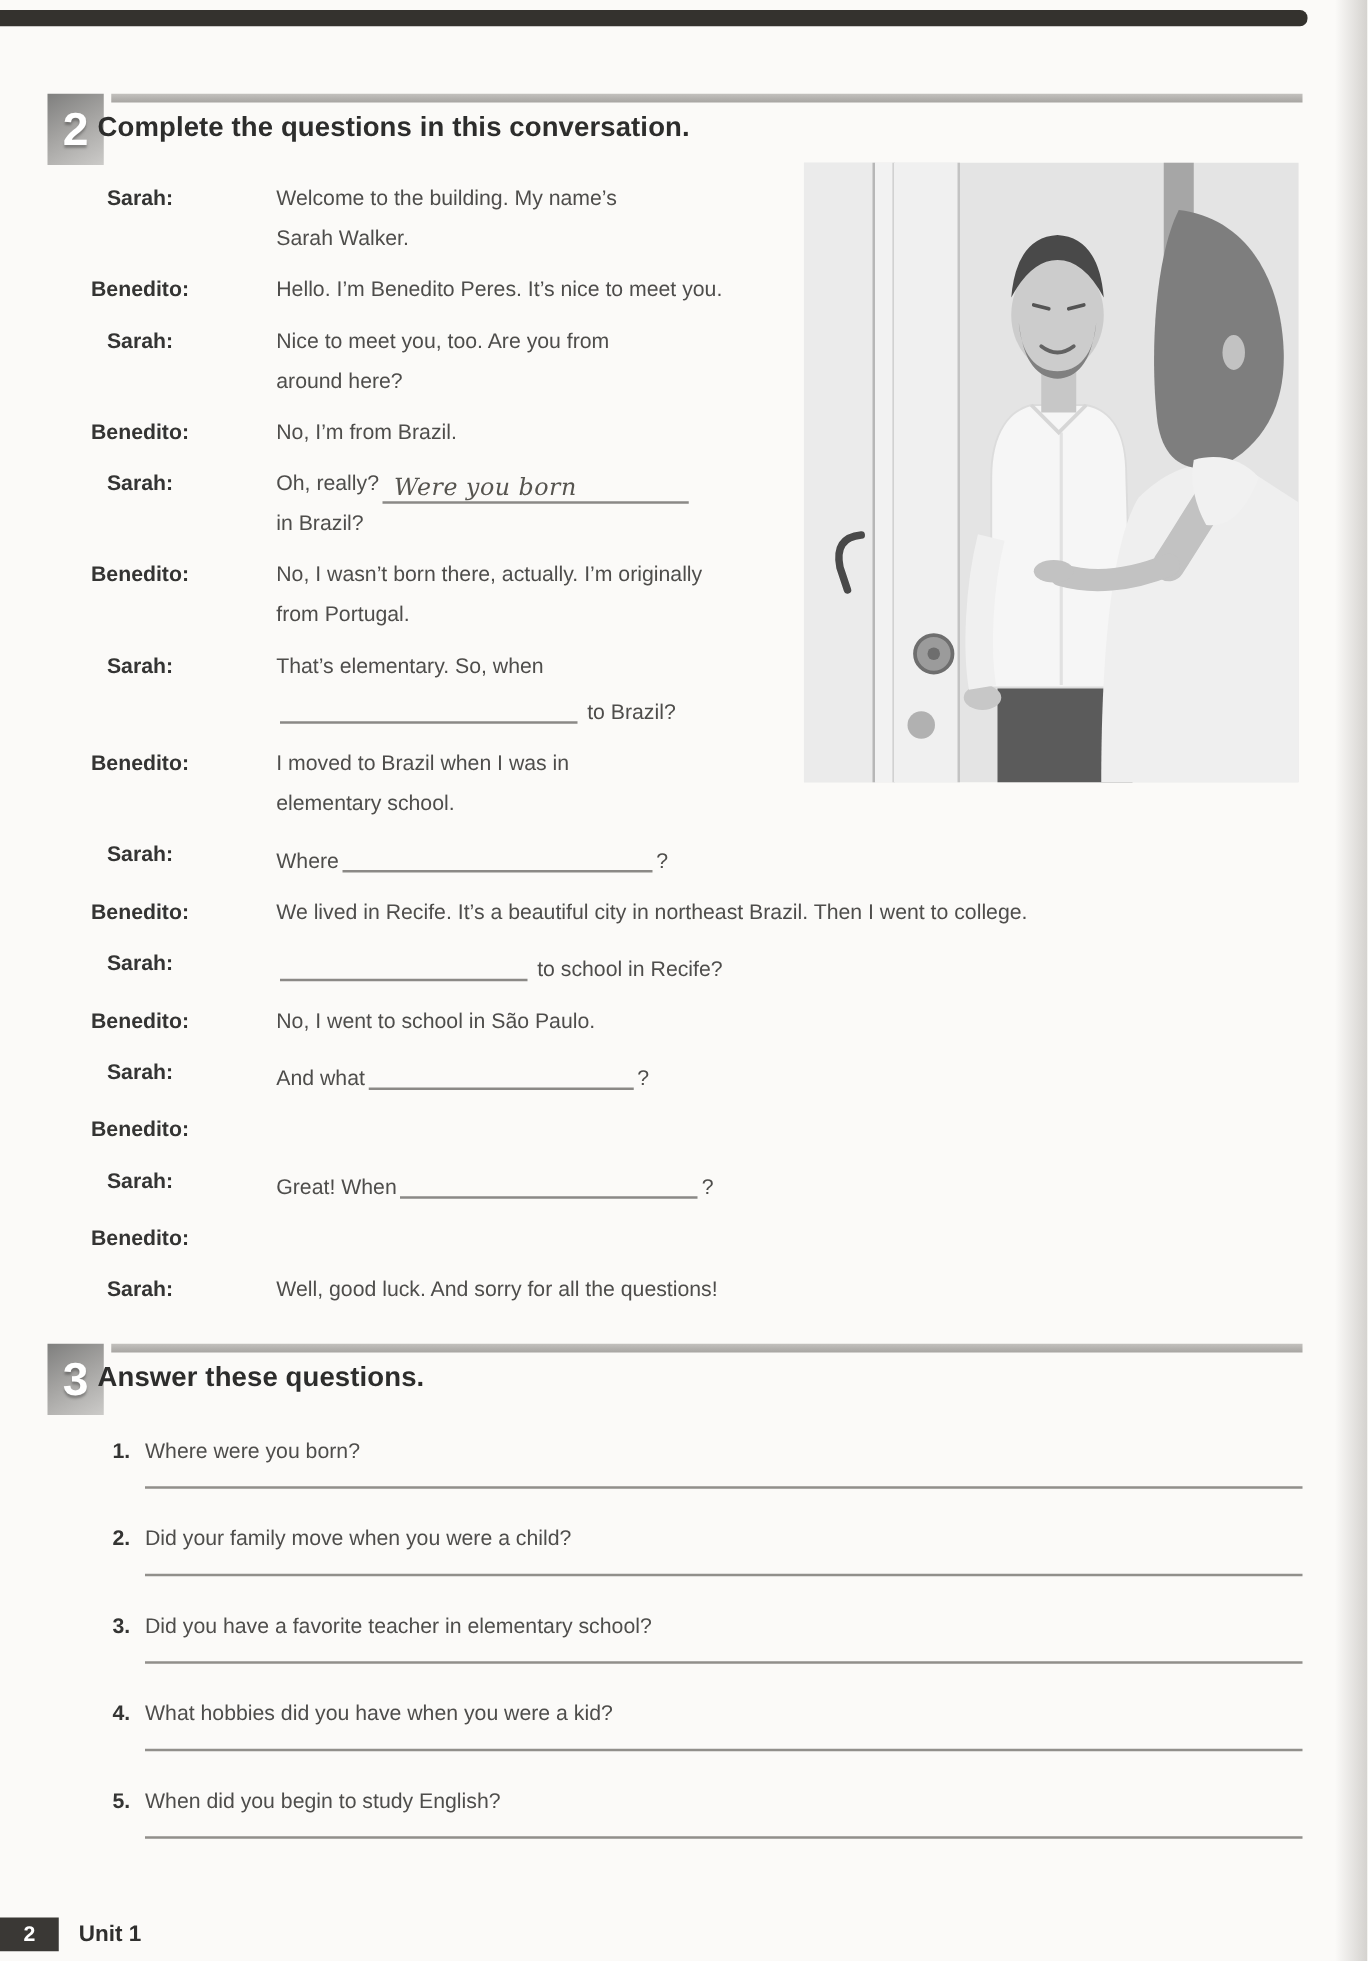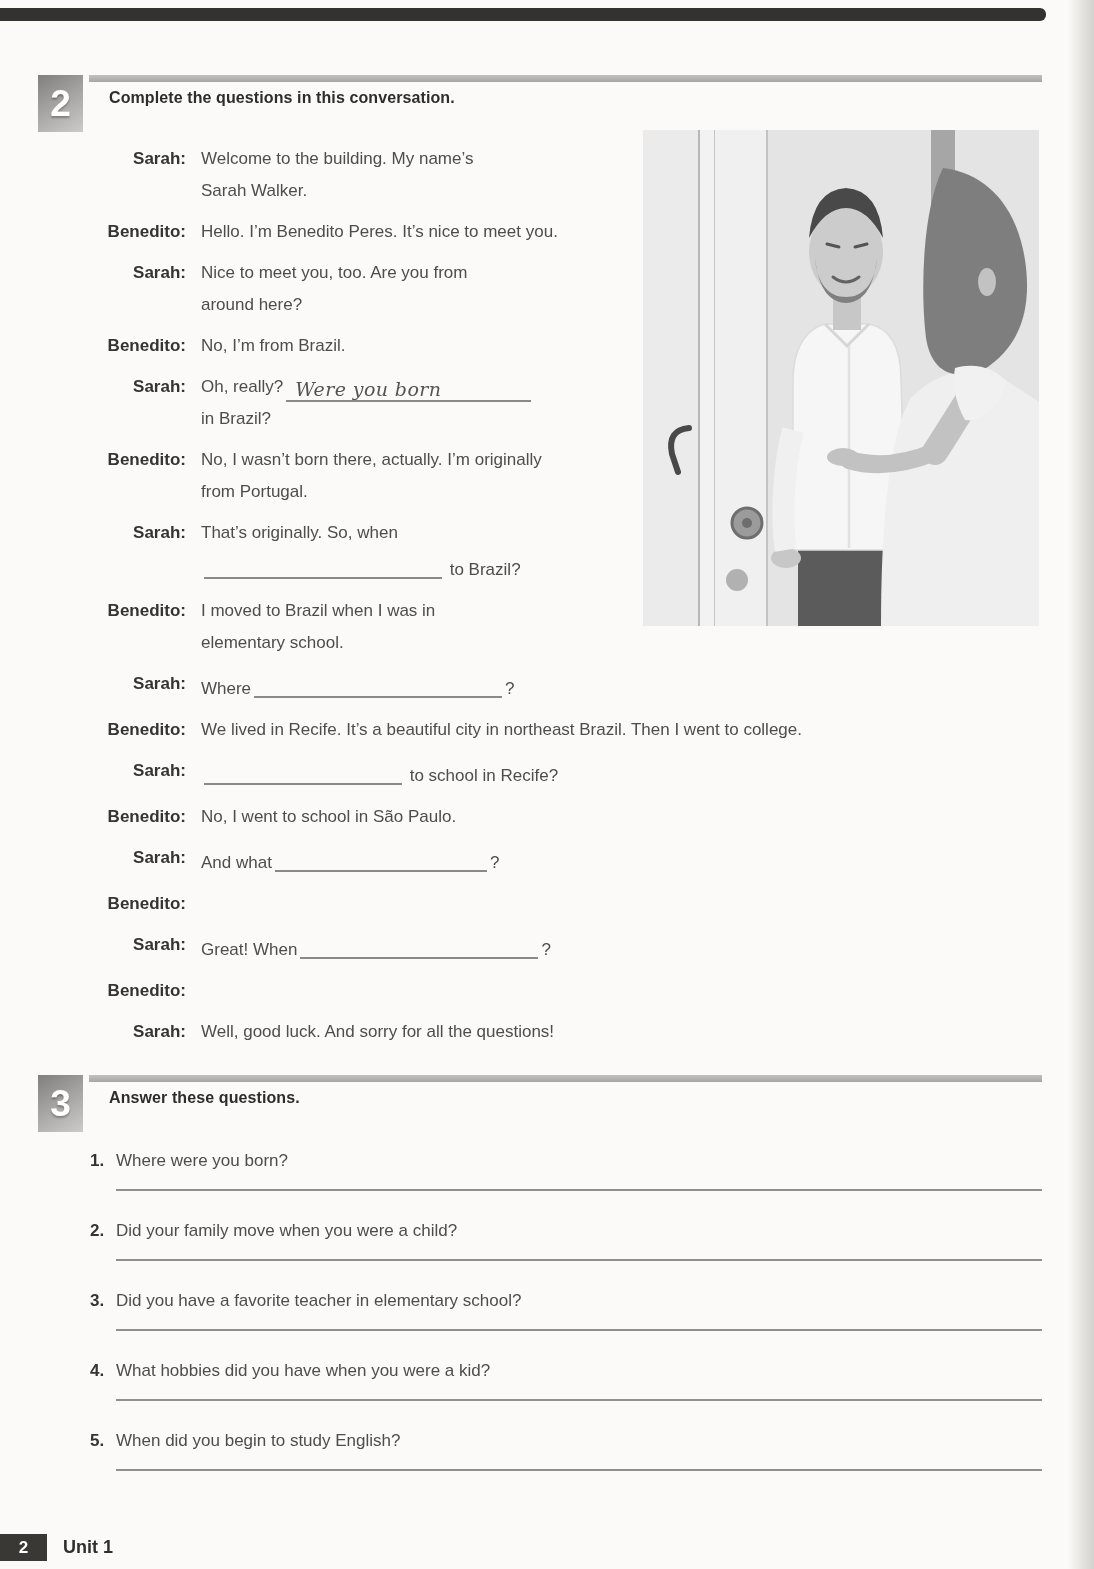--- a/index.html
+++ b/index.html
@@ -12,26 +12,26 @@
   .section{position:absolute;left:38px;width:1006px;}
   .sec2{top:75px;}
   .sec3{top:1075px;}
   .sec-header{position:relative;height:58px;}
   .sec-num{position:absolute;left:0;top:0;width:45px;height:57px;
     background:linear-gradient(150deg,#7f7f7e 0%,#a3a2a0 45%,#cccbc9 100%);
     color:#ffffff;font-weight:bold;font-size:37px;text-align:center;line-height:57px;
     text-shadow:0 2px 2px rgba(0,0,0,0.28);}
   .sec-bar{position:absolute;left:51px;top:0;right:2px;height:7px;
     background:linear-gradient(#c3c1be,#a7a5a2);}
-  .sec-title{position:absolute;left:71px;top:14px;font-size:16px;font-weight:bold;color:#2d2d2c;letter-spacing:0.1px;}
+  .sec-title{position:absolute;left:40px;top:14px;font-size:22px;font-weight:bold;color:#2d2d2c;letter-spacing:0.1px;}
 
   .dialogue{margin-top:10px;}
   .turn{display:grid;grid-template-columns:148px 1fr;column-gap:15px;margin-bottom:9px;}
-  .speaker{text-align:right;font-weight:bold;color:#343433;font-size:17px;line-height:32px;}
-  .line{font-size:17px;line-height:32px;color:#4e4d4b;}
+  .speaker{text-align:center;font-weight:bold;color:#343433;font-size:17px;line-height:32px;}
+  .line{font-size:17px;line-height:32px;color:#4e4d4b;margin-left:20px;}
   .blank{display:inline-flex;align-items:flex-end;height:24px;border-bottom:2px solid #8b8986;
     vertical-align:baseline;position:relative;top:4px;margin:0 3px;}
   .written{font-family:"DejaVu Serif",serif;font-style:italic;font-size:19px;color:#56544f;
     padding-left:9px;letter-spacing:0.4px;white-space:nowrap;line-height:22px;}
 
   .photo{position:absolute;left:643px;top:130px;width:396px;height:496px;
     filter:grayscale(100%) contrast(0.96) brightness(1.02);}
   .photo svg{display:block;}
 
   .questions{margin-top:12px;margin-left:52px;}
@@ -96,21 +96,21 @@
         <div class="turn">
           <div class="speaker">Benedito:</div>
           <div class="turn-lines">
             <div class="line"><span>No, I wasn’t born there, actually. I’m originally</span></div>
             <div class="line"><span>from Portugal.</span></div>
           </div>
         </div>
         <div class="turn">
           <div class="speaker">Sarah:</div>
           <div class="turn-lines">
-            <div class="line"><span>That’s originally. So, when</span></div>
+            <div class="line"><span>That’s elementary. So, when</span></div>
             <div class="line"><span class="blank" style="width: 238px;"></span><span> to Brazil?</span></div>
           </div>
         </div>
         <div class="turn">
           <div class="speaker">Benedito:</div>
           <div class="turn-lines">
             <div class="line"><span>I moved to Brazil when I was in</span></div>
             <div class="line"><span>elementary school.</span></div>
           </div>
         </div>

